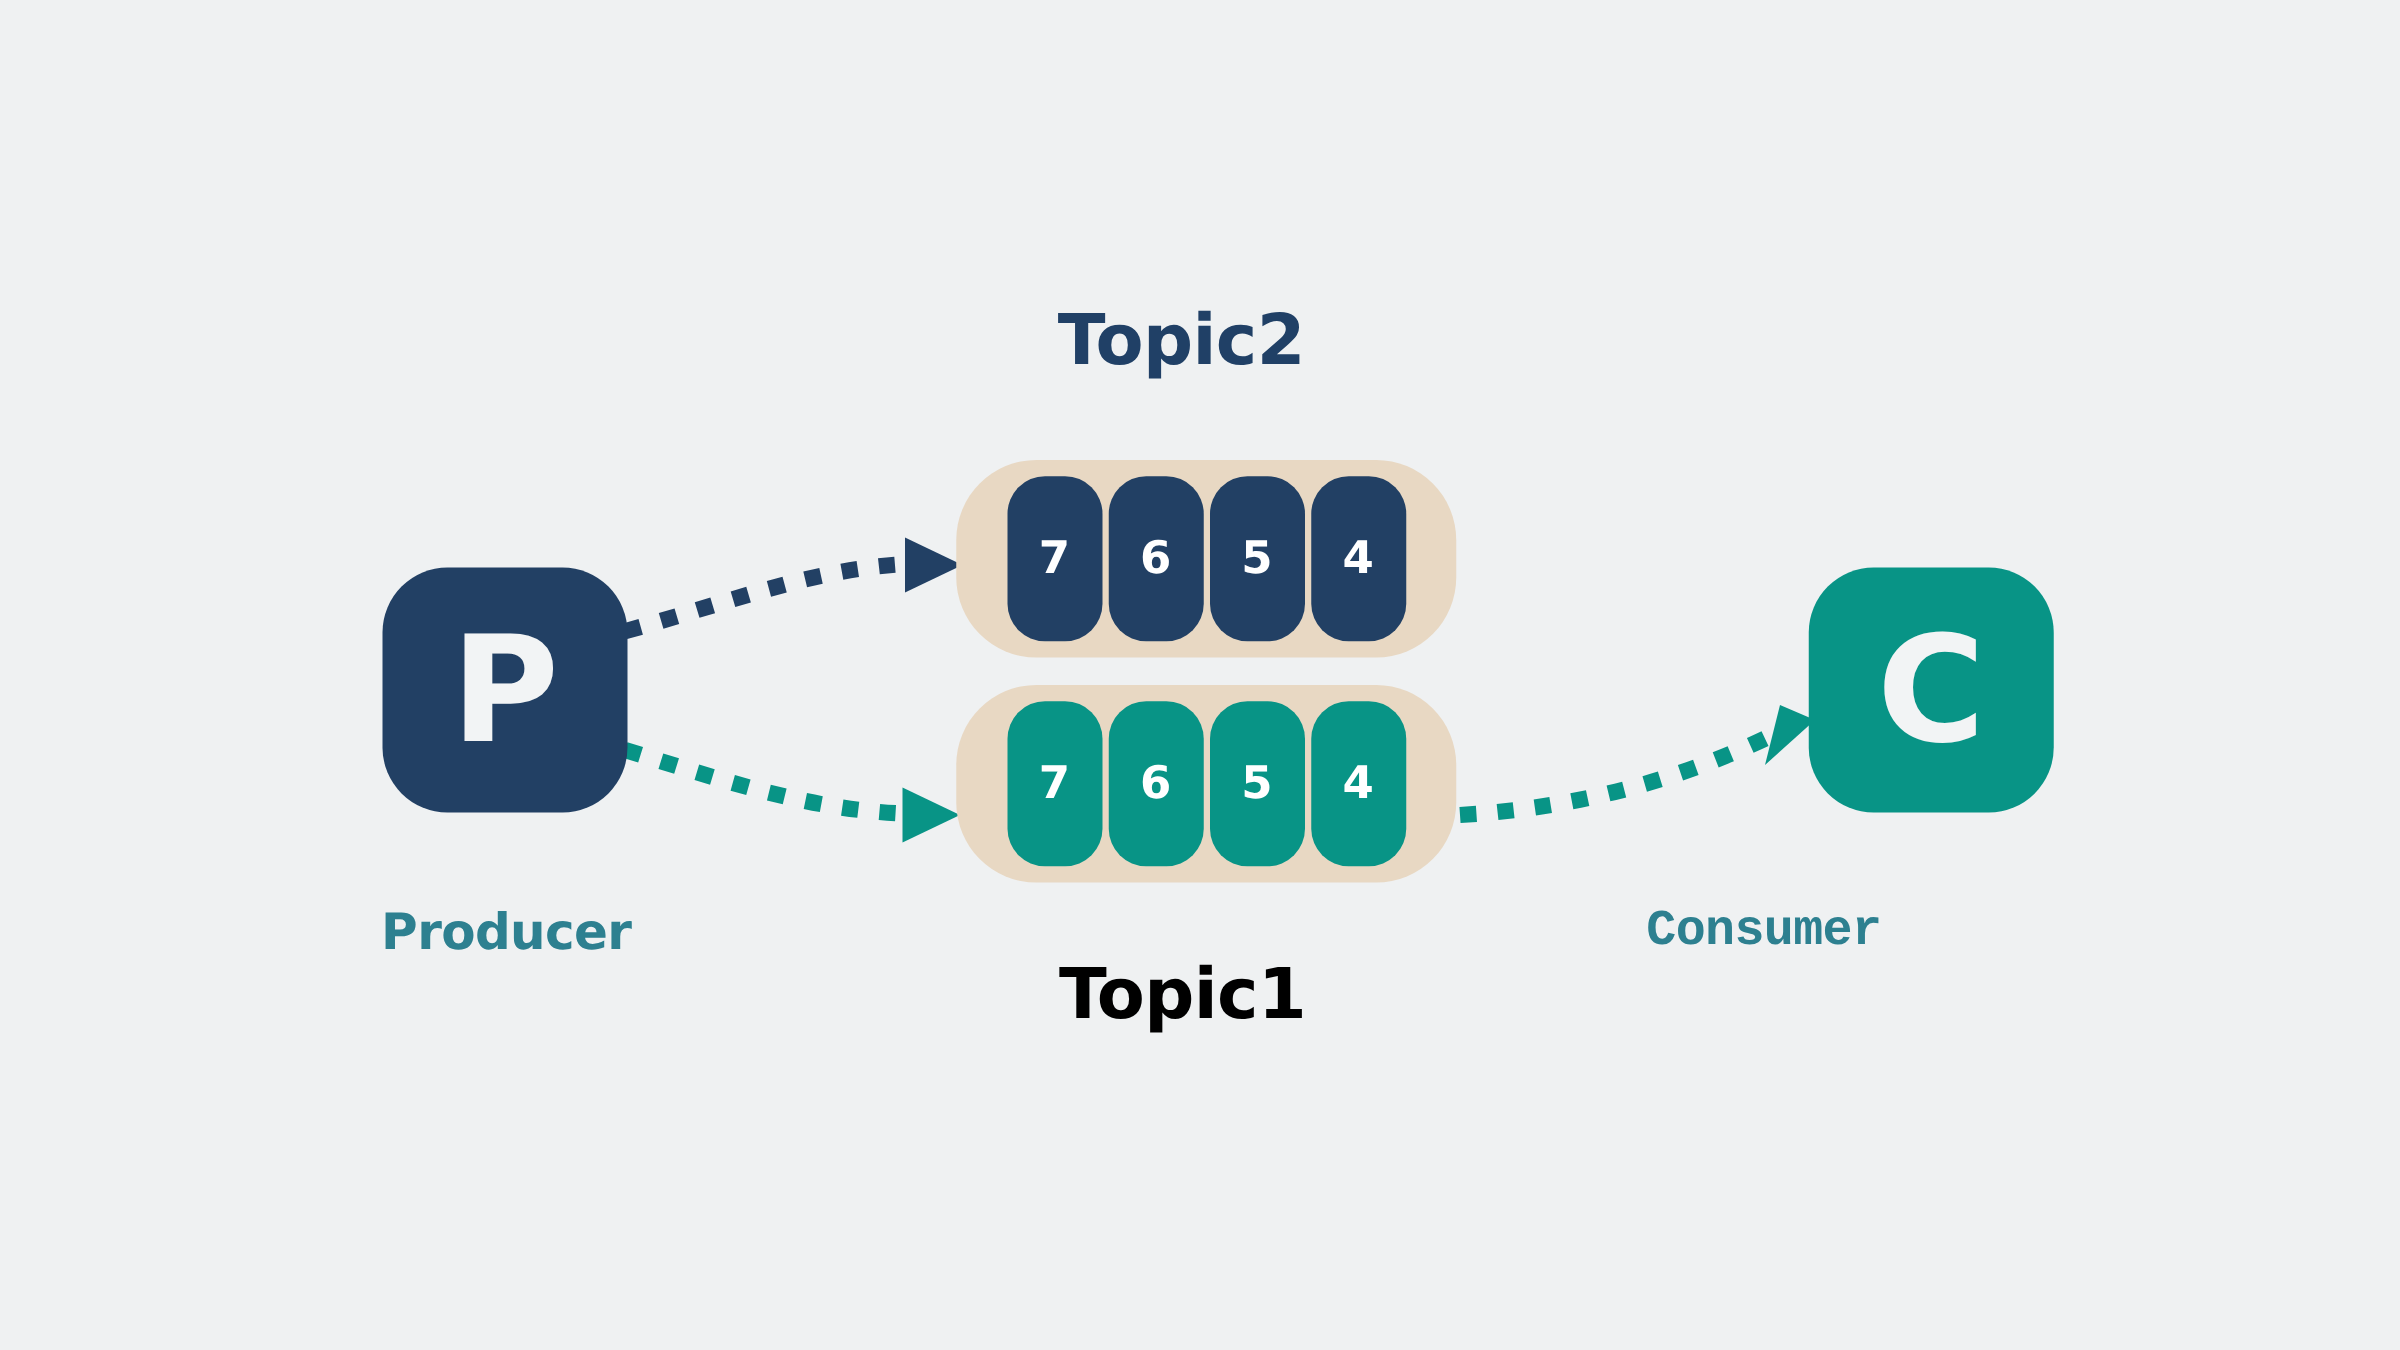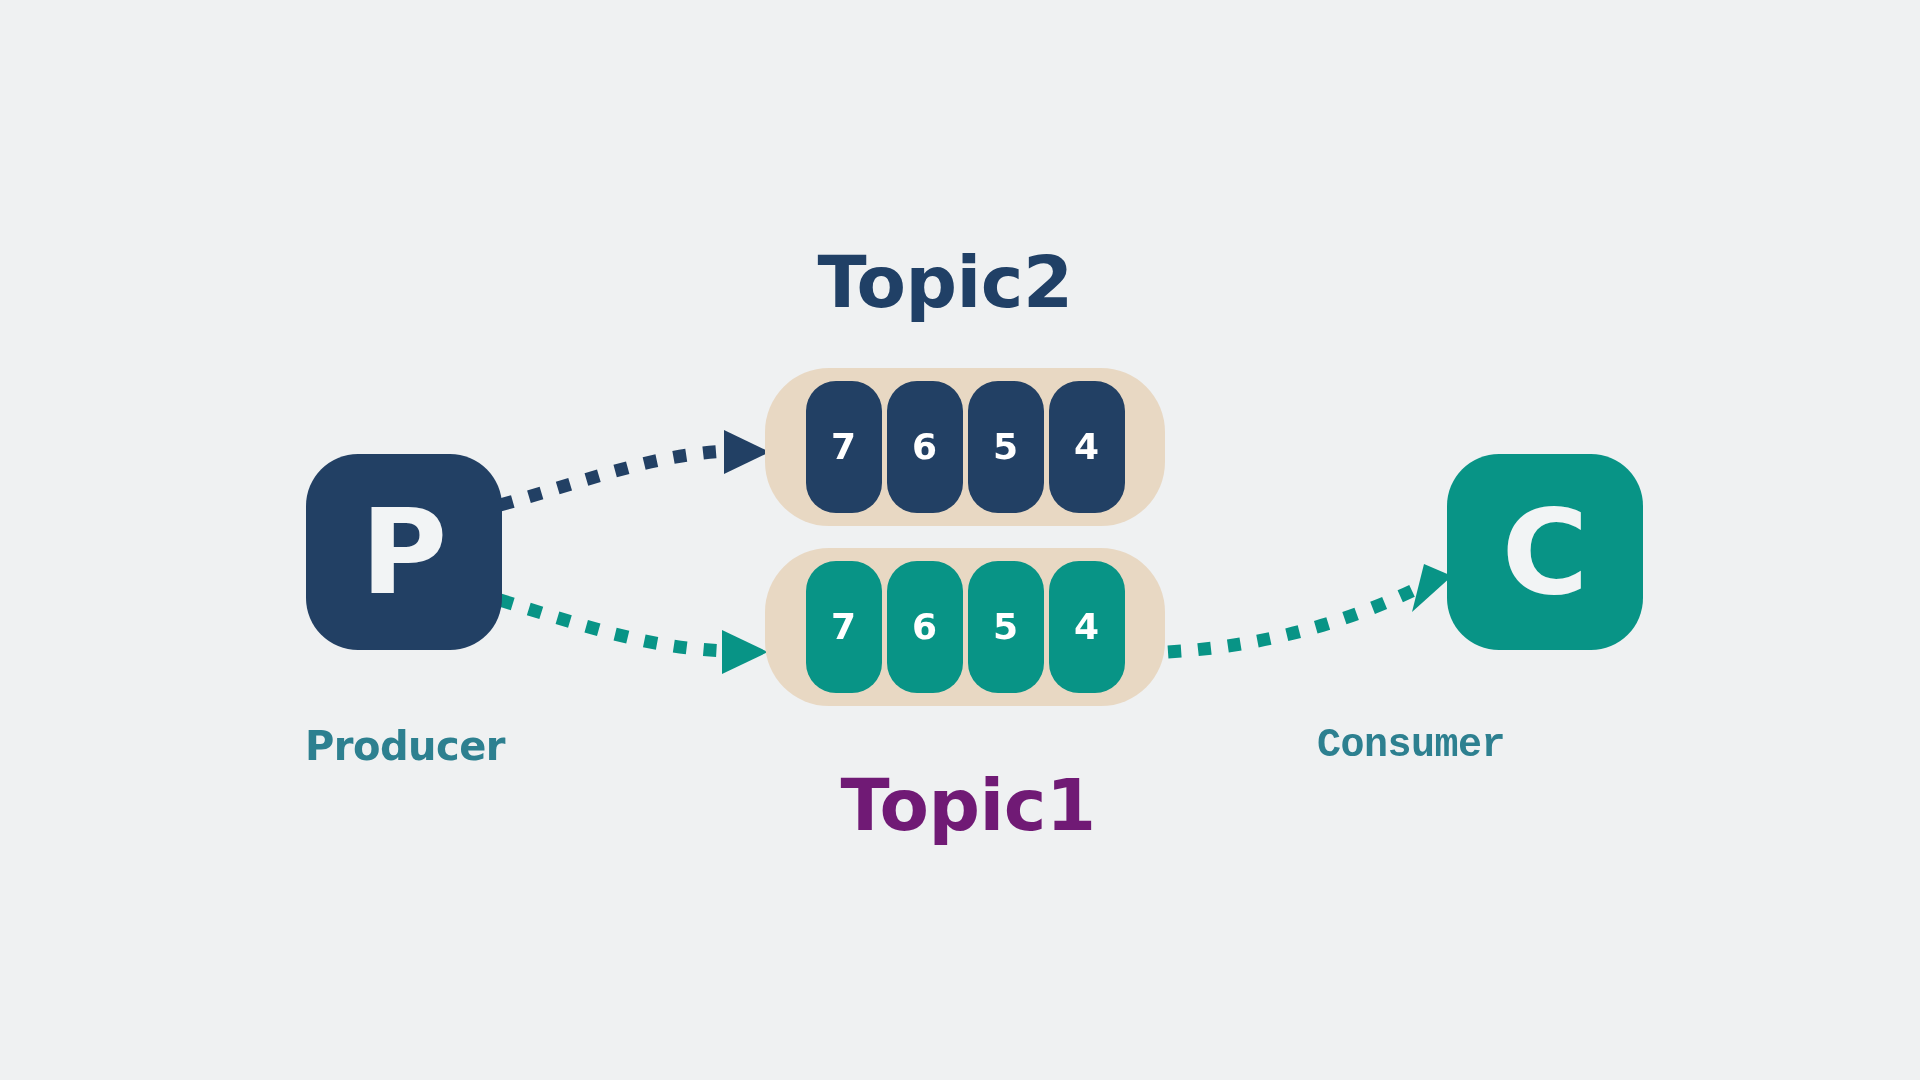--- a/index.html
+++ b/index.html
@@ -82,38 +82,38 @@
   #consumer-caption {
     left: 1317px;
     top: 723px;
     width: 400px;
     font-family: Liberation Mono, monospace;
   }
 
   
   .topic-label {
     position: absolute;
-    font-size: 72px;
+    font-size: 56px;
     font-weight: 700;
     white-space: nowrap;
     letter-spacing: -0.5px;
     user-select: none;
     text-align: center;
   }
   #topic2-label {
     left: 725px;
     top: 240px;
     width: 440px;
     color: #204066;
   }
   #topic1-label {
-    left: 748px;
+    left: 726px;
     top: 763px;
     width: 440px;
-    color: #701a75;
+    color: #000000;
   }
 
   
   .topic-pill {
     position: absolute;
     background: #e8d8c3;
     border-radius: 64px;
     display: flex;
     align-items: center;
     justify-content: center;

